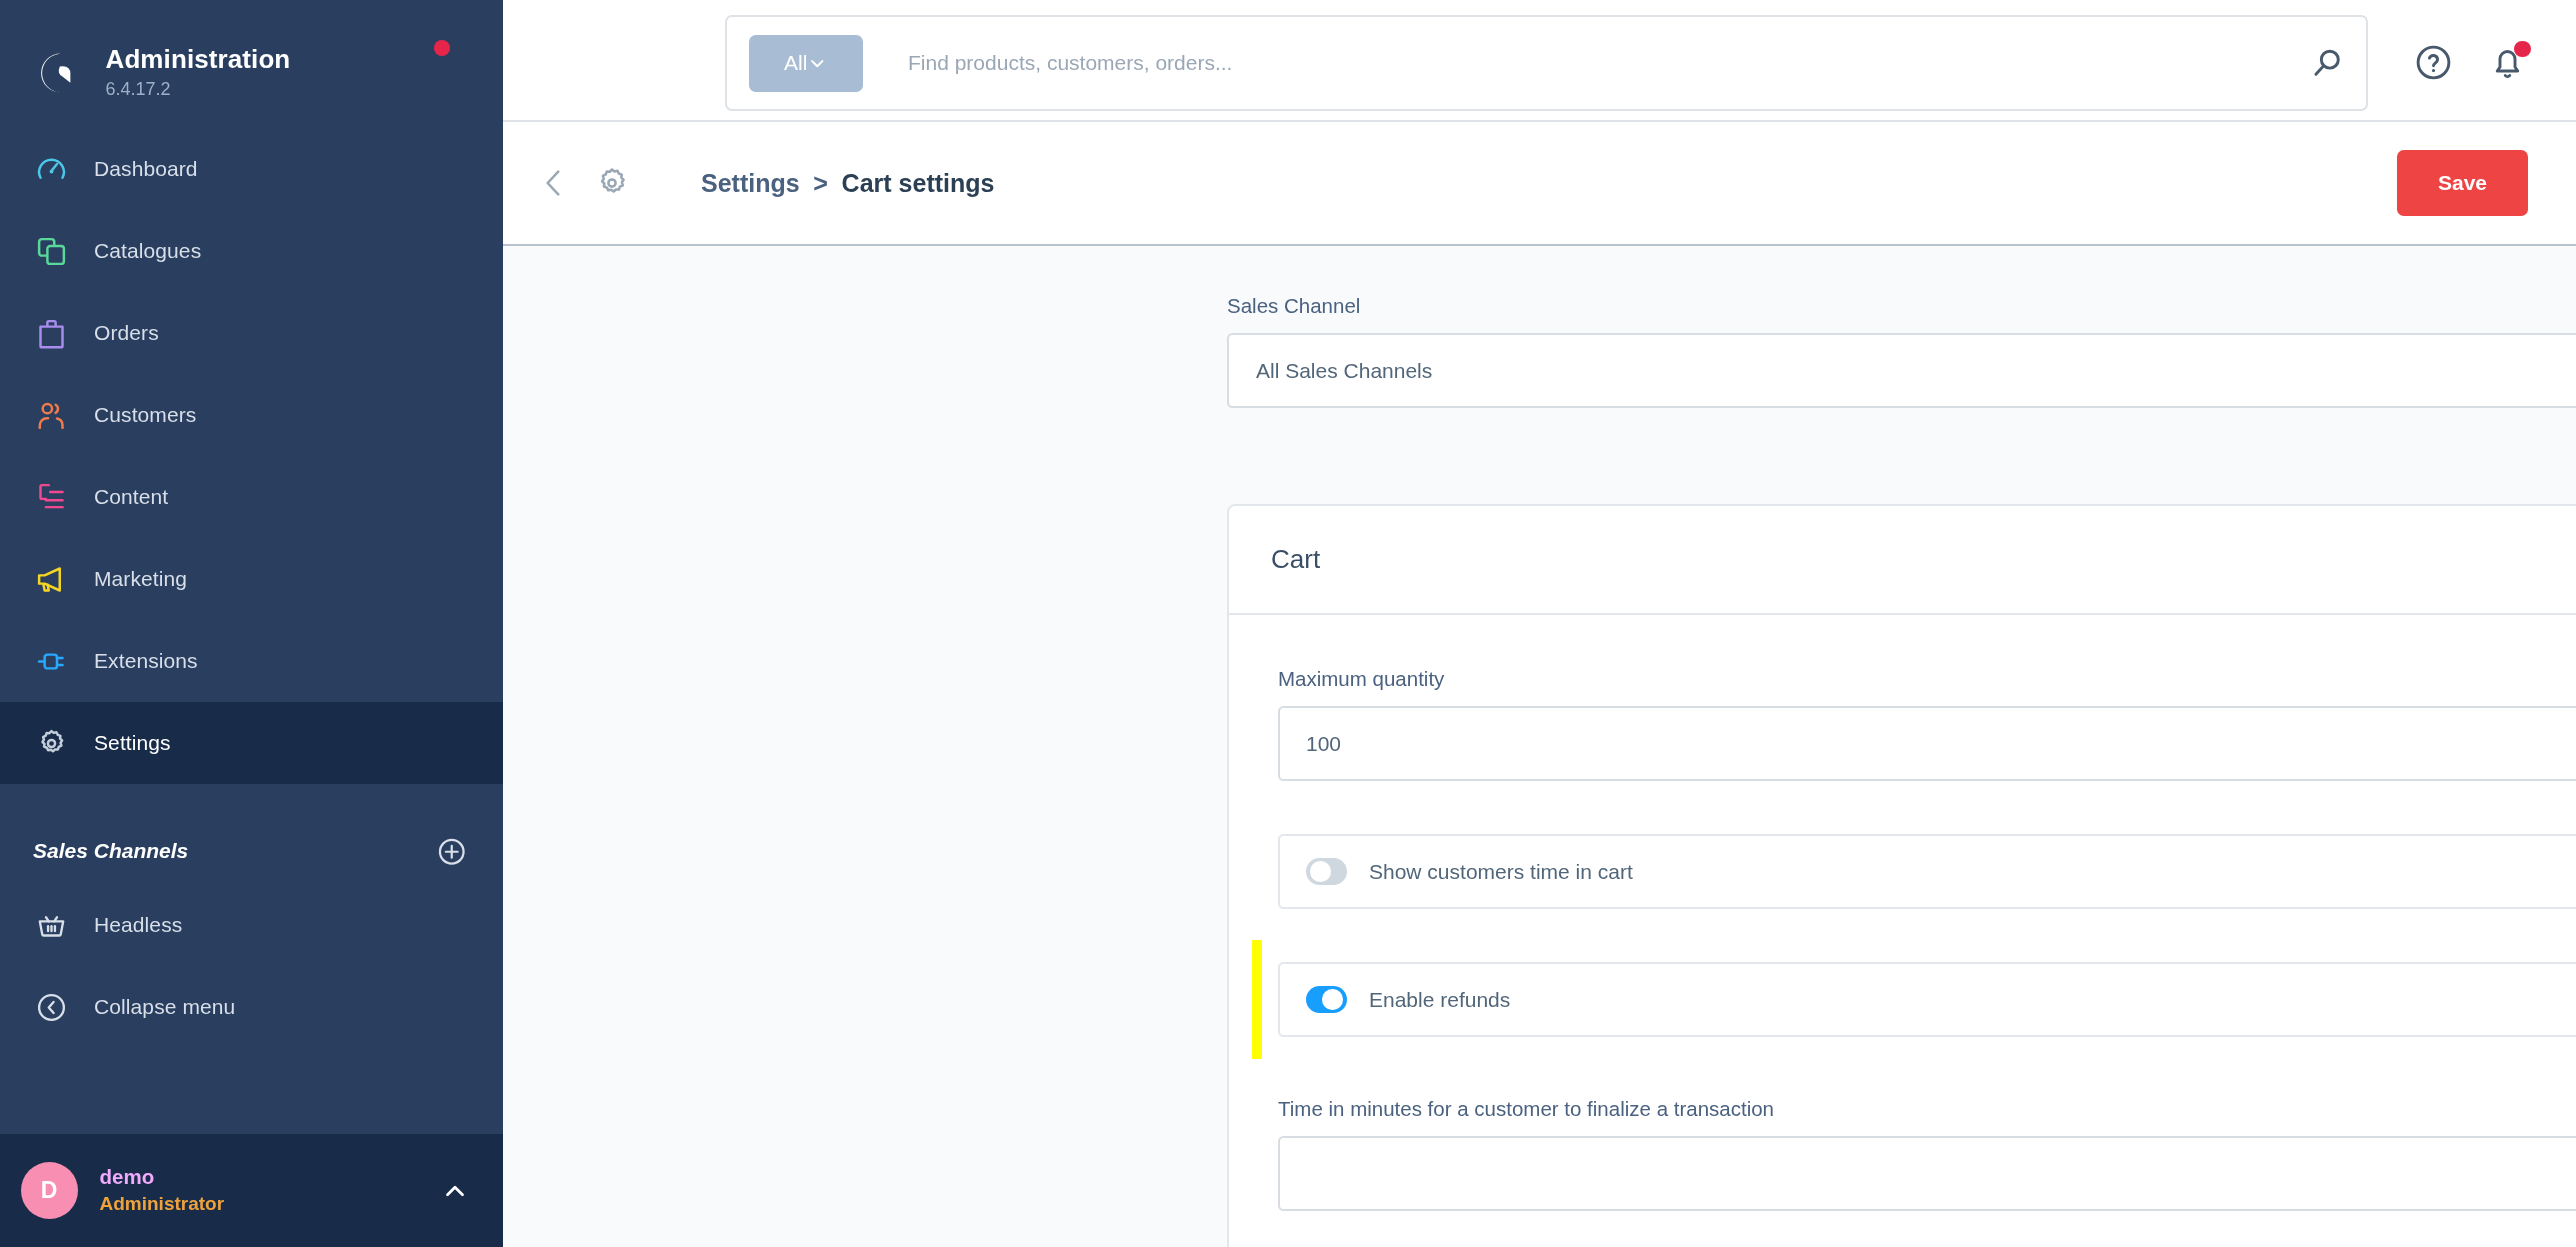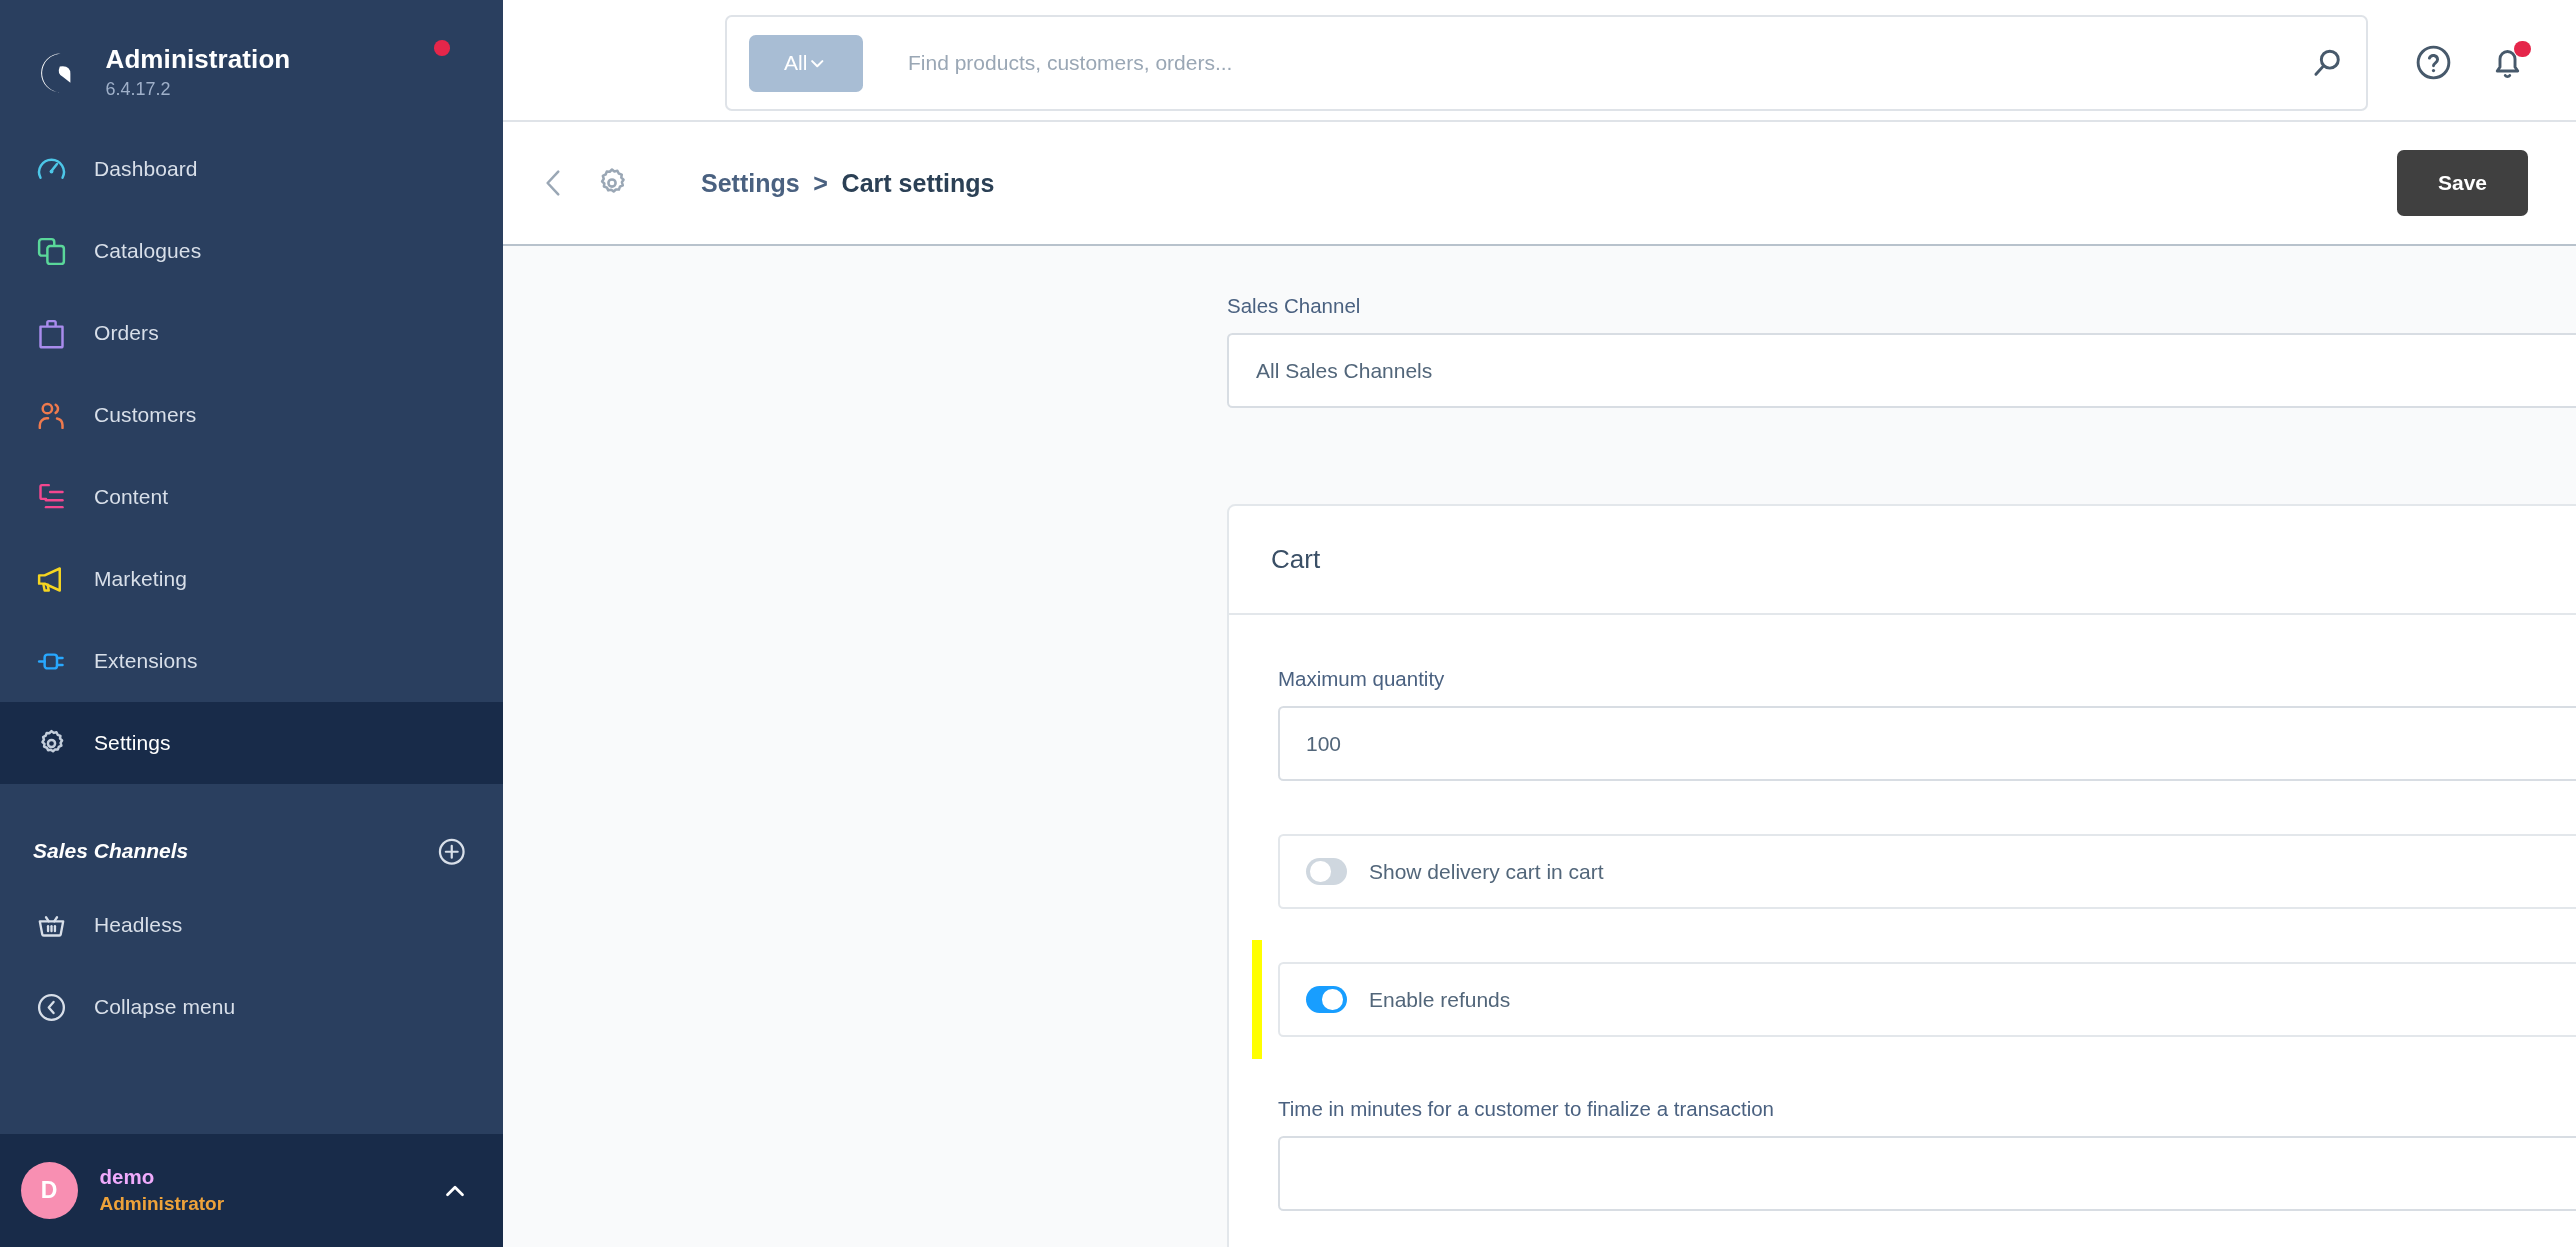--- a/index.html
+++ b/index.html
@@ -236,21 +236,21 @@
     font-weight: bold;
     color: #4a6180;
   }
   .bc-sep { color: #4a6180; font-weight: bold; }
   .bc-current { color: #2b4055; }
   .save-btn {
     position: absolute;
     right: 48px;
     top: 50%;
     transform: translateY(-50%);
-    background: #404040;
+    background: #ef4444;
     color: #ffffff;
     border: none;
     border-radius: 6.8px;
     font-family: inherit;
     font-size: 21px;
     font-weight: bold;
     width: 131px;
     height: 66px;
     cursor: pointer;
   }
@@ -600,21 +600,21 @@
 
           <div class="card-body">
 
             <label class="field-label">Maximum quantity</label>
             <input class="input-field" type="text" value="100" style="">
 
             <div class="switch-row">
               <span class="switch">
                 <span class="knob"></span>
               </span>
-              <span class="switch-label">Show delivery cart in cart</span>
+              <span class="switch-label">Show customers time in cart</span>
             </div>
 
             <div class="switch-row highlight">
               <span class="switch on">
                 <span class="knob"></span>
               </span>
               <span class="switch-label">Enable refunds</span>
             </div>
 
             <div class="field-group">

